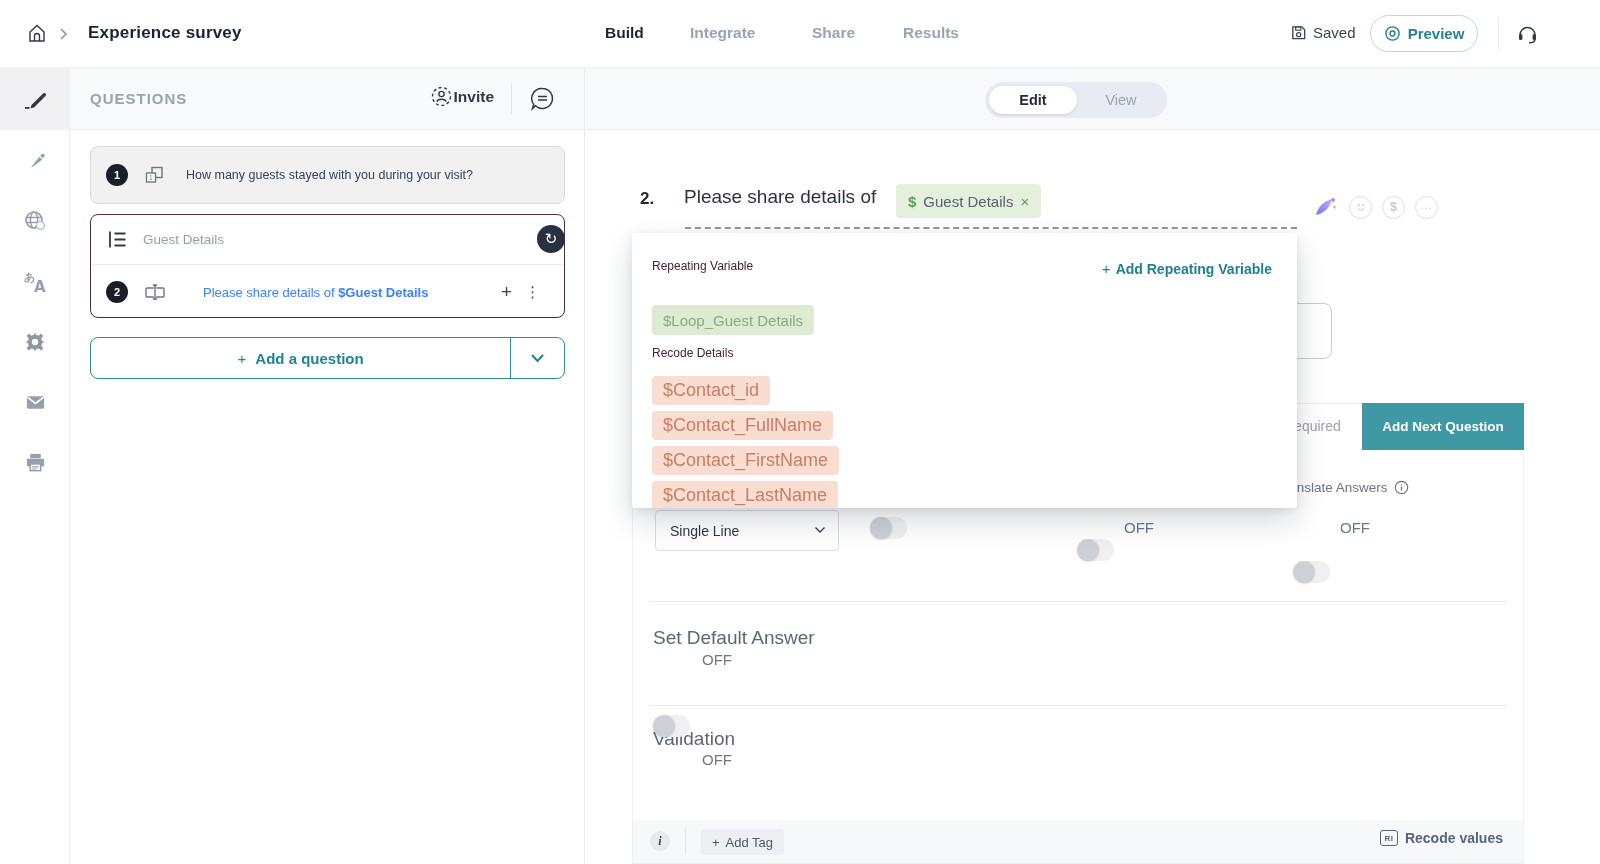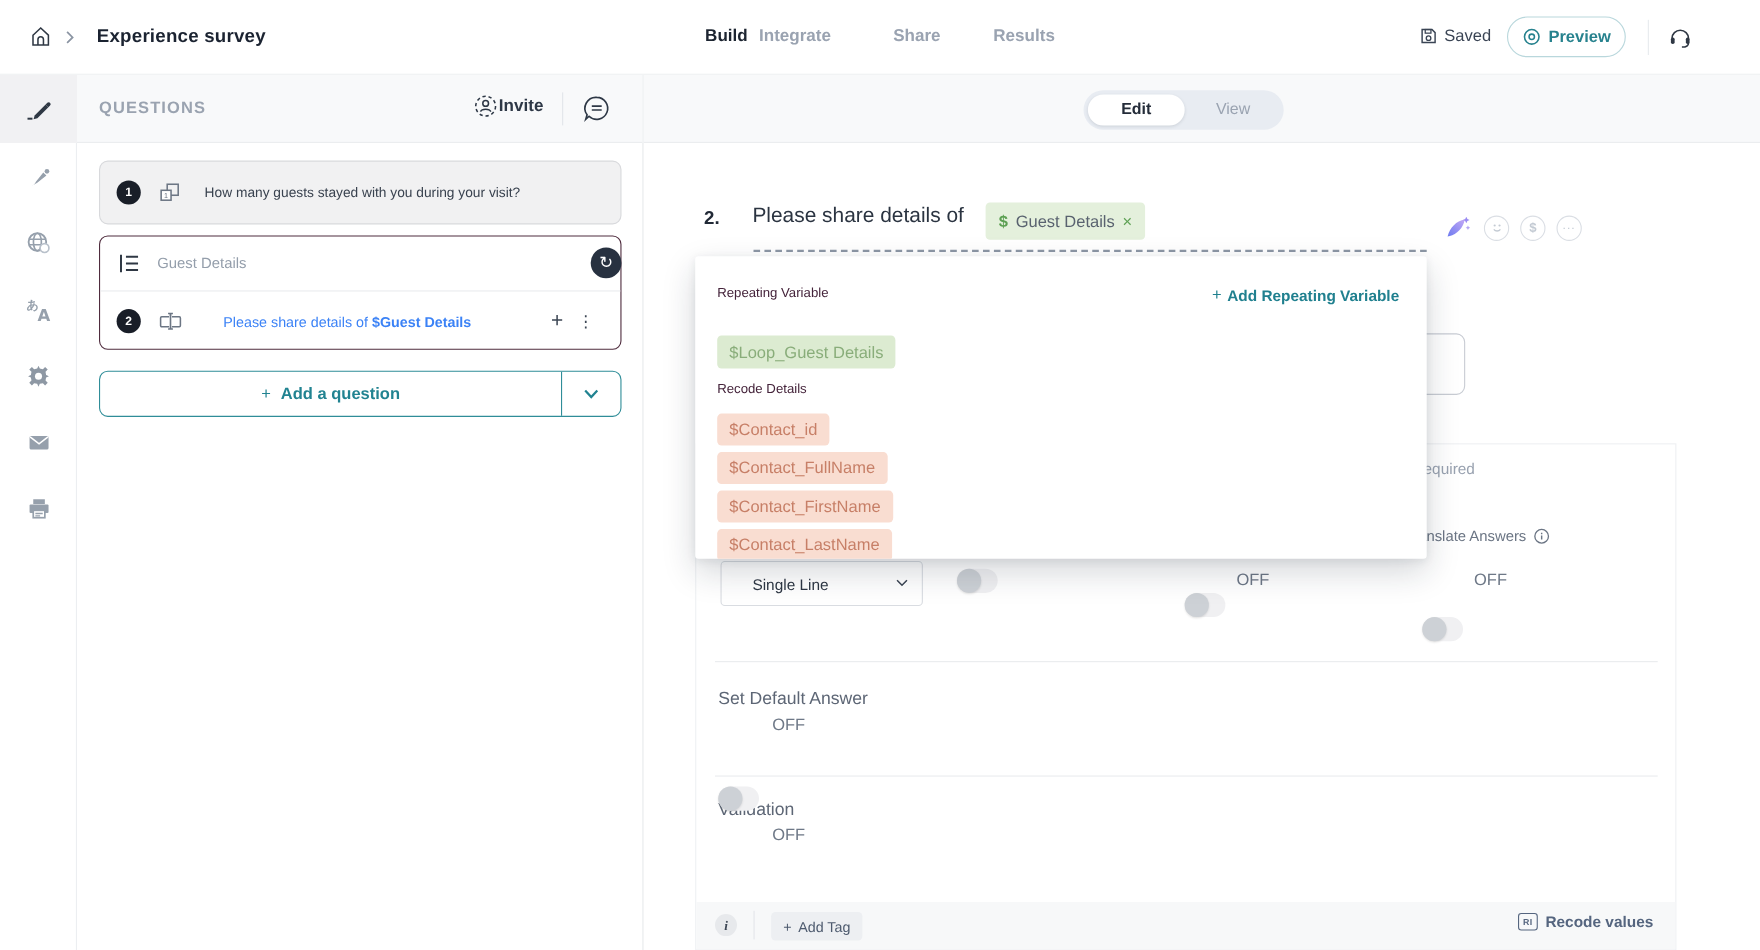--- a/index.html
+++ b/index.html
@@ -82,70 +82,70 @@
 
   
   .settings-card { position:absolute; left:632px; top:403px; width:892px; height:461px; background:#fff;
     border:1px solid #eef0f3; z-index:2; }
   .required-lbl { position:absolute; left:652px; top:418px; font-size:14px; color:#99a2b0; z-index:2; }
   .addnext-btn { position:absolute; left:1362px; top:403px; width:162px; height:47px; background:#3f99a4; color:#fff;
     font-size:13.5px; font-weight:bold; display:flex; align-items:center; justify-content:center; z-index:3; cursor:pointer; }
   .translate-lbl { position:absolute; left:1277px; top:480px; font-size:13.5px; color:#6b7584; display:flex; gap:6px; align-items:center; z-index:2; }
   .select-box { position:absolute; left:655px; top:510px; width:184px; height:41px; border:1px solid #d9dce1; border-radius:4px;
     background:#fff; display:flex; align-items:center; z-index:3; cursor:pointer; }
-  .select-box .val { margin-left:28px; font-size:14px; color:#2e3744; }
+  .select-box .val { margin-left:14px; font-size:14px; color:#2e3744; }
   .select-box .car { position:absolute; right:12px; top:15px; }
   .toggle { width:37px; height:22px; border-radius:11px; background:#f0f0f2; position:relative; cursor:pointer; z-index:3; }
   .toggle::after { content:""; position:absolute; left:0; top:0; width:22px; height:22px; border-radius:50%;
     background:#cdd1d6; box-shadow:0 1px 2px rgba(0,0,0,.12); }
   .off-lbl { font-size:15px; color:#6e7887; z-index:3; position:absolute; }
   .hr { position:absolute; left:650px; width:857px; border-top:1px solid #e9ebee; z-index:2; }
-  .sec-lbl { position:absolute; left:653px; font-size:16px; color:#5d6675; z-index:2; }
+  .sec-lbl { position:absolute; left:653px; font-size:19px; color:#5d6675; z-index:2; }
 
   .card-footer { position:absolute; left:633px; top:820px; width:890px; height:43px; background:#f7f8f9; z-index:3; }
   .info-badge { position:absolute; left:17px; top:11px; width:20px; height:20px; border-radius:50%; background:#e7e9ec;
     color:#3c4654; font-size:12px; font-weight:bold; font-family:"Liberation Serif", serif; font-style:italic;
     display:flex; align-items:center; justify-content:center; cursor:pointer; }
   .foot-div { position:absolute; left:52px; top:8px; width:1px; height:26px; background:#e3e5e9; }
   .addtag-btn { position:absolute; left:68px; top:9px; height:26px; background:#edeff2; border-radius:4px; padding:0 11px;
     display:flex; align-items:center; gap:6px; font-size:13px; color:#4d5a6e; cursor:pointer; }
   .recode { position:absolute; right:20px; top:10px; display:flex; align-items:center; gap:7px;
     font-size:14px; font-weight:bold; color:#55657f; cursor:pointer; }
   .ri-icon { width:18px; height:16px; border:1.4px solid #55657f; border-radius:3px; display:flex; align-items:center;
     justify-content:center; font-size:8px; font-weight:bold; letter-spacing:.5px; color:#55657f; }
 
   
   .var-panel { position:absolute; left:632px; top:233px; width:665px; height:275px; background:#fff; border-radius:3px;
     box-shadow:0 12px 30px rgba(22,32,52,.18), 0 2px 8px rgba(22,32,52,.08); overflow:hidden; z-index:6; }
   .vp-title { position:absolute; left:20px; font-size:12px; font-weight:normal; color:#44233a; }
   .vp-add { position:absolute; right:25px; top:27px; font-size:14px; font-weight:bold; color:#20808f;
     display:flex; gap:5px; align-items:center; cursor:pointer; }
   .vp-add .plus { font-weight:normal; font-size:15px; }
-  .chip { display:inline-flex; align-items:center; height:29px; padding:0 11px; border-radius:4px; font-size:15px; cursor:pointer; }
+  .chip { display:inline-flex; align-items:center; height:29px; padding:0 11px; border-radius:4px; font-size:18px; cursor:pointer; }
   .chip.green { background:#dcebd1; color:#89ad7a; height:30px; font-size:15px; }
   .chip.pink { background:#f9ddd1; color:#c77f67; position:absolute; left:20px; }
 
   .plus-glyph { font-weight:300; }
 </style>
 </head>
 <body>
 
 <div class="app">
 
   <div class="header">
     <svg class="abs" style="left:26px;top:22px;" width="22" height="22" viewBox="0 0 22 22">
       <path d="M4 10 L11 3.5 L18 10 V19 H4 Z" fill="none" stroke="#2f3844" stroke-width="1.4"></path>
       <path d="M8.5 19 v-5 a2.5 2.5 0 0 1 5 0 v5" fill="none" stroke="#2f3844" stroke-width="1.4"></path>
     </svg>
     <svg class="abs" style="left:58px;top:27px;" width="10" height="14" viewBox="0 0 10 14">
       <path d="M3 2 L8 7 L3 12" fill="none" stroke="#8b95a3" stroke-width="1.6"></path>
     </svg>
     <div class="crumb-title">Experience survey</div>
 
-    <div class="htab active" style="left:641px;">Build</div>
+    <div class="htab active" style="left:605px;">Build</div>
     <div class="htab" style="left:690px;">Integrate</div>
     <div class="htab" style="left:812px;">Share</div>
     <div class="htab" style="left:903px;">Results</div>
 
     <div class="saved">
       <svg width="17" height="17" viewBox="0 0 18 18">
         <path d="M3 3 h9.5 L15.5 6 V15.5 H3 Z" fill="none" stroke="#3a4454" stroke-width="1.4"></path>
         <rect x="6" y="3" width="5.5" height="3.5" fill="none" stroke="#3a4454" stroke-width="1.2"></rect>
         <circle cx="9.2" cy="11.3" r="2.2" fill="none" stroke="#3a4454" stroke-width="1.3"></circle>
       </svg>
@@ -324,20 +324,21 @@
     <div class="ring">
       <span style="font-size:11px;color:#c3cad3;letter-spacing:1px;margin-top:-4px;">...</span>
     </div>
   </div>
 
   <div class="dashed-line"></div>
   <div class="answer-input"></div>
 
   <div class="settings-card"></div>
   <div class="required-lbl" style="left:1284px;">Required</div>
+  <div class="addnext-btn">Add Next Question</div>
 
   <div class="translate-lbl">
     <span>Translate Answers</span>
     <svg width="15" height="15" viewBox="0 0 15 15">
       <circle cx="7.5" cy="7.5" r="6.2" fill="none" stroke="#6b7584" stroke-width="1.2"></circle>
       <path d="M7.5 6.8 v3.6 M7.5 4.4 v1.2" stroke="#6b7584" stroke-width="1.3"></path>
     </svg>
   </div>
 
   <div class="select-box">

